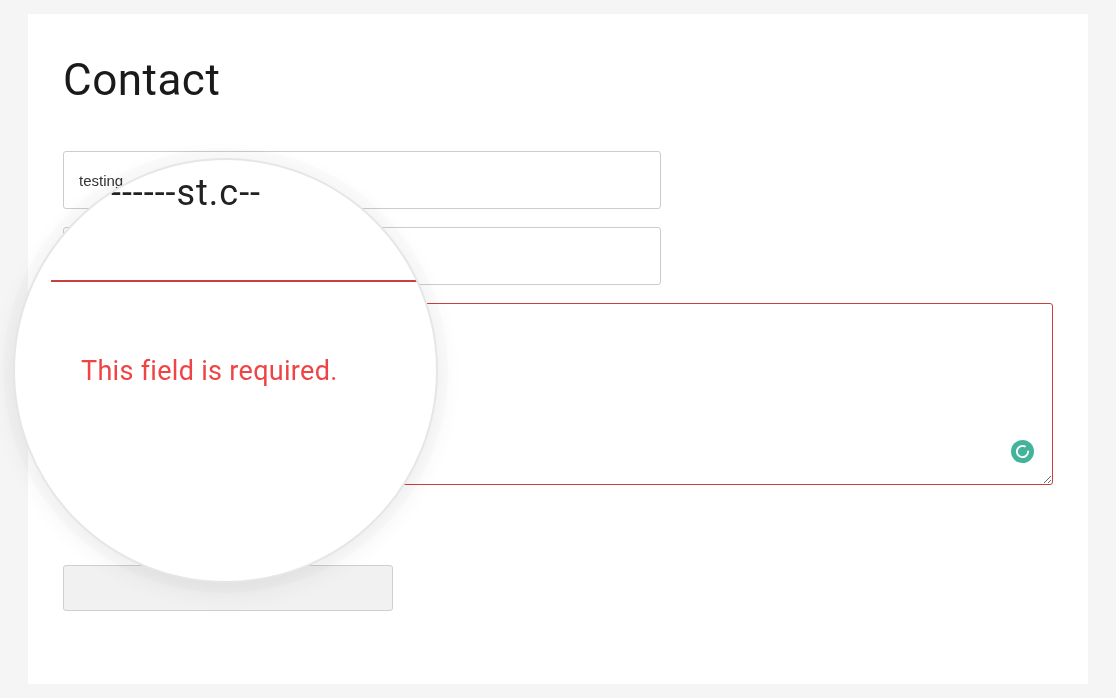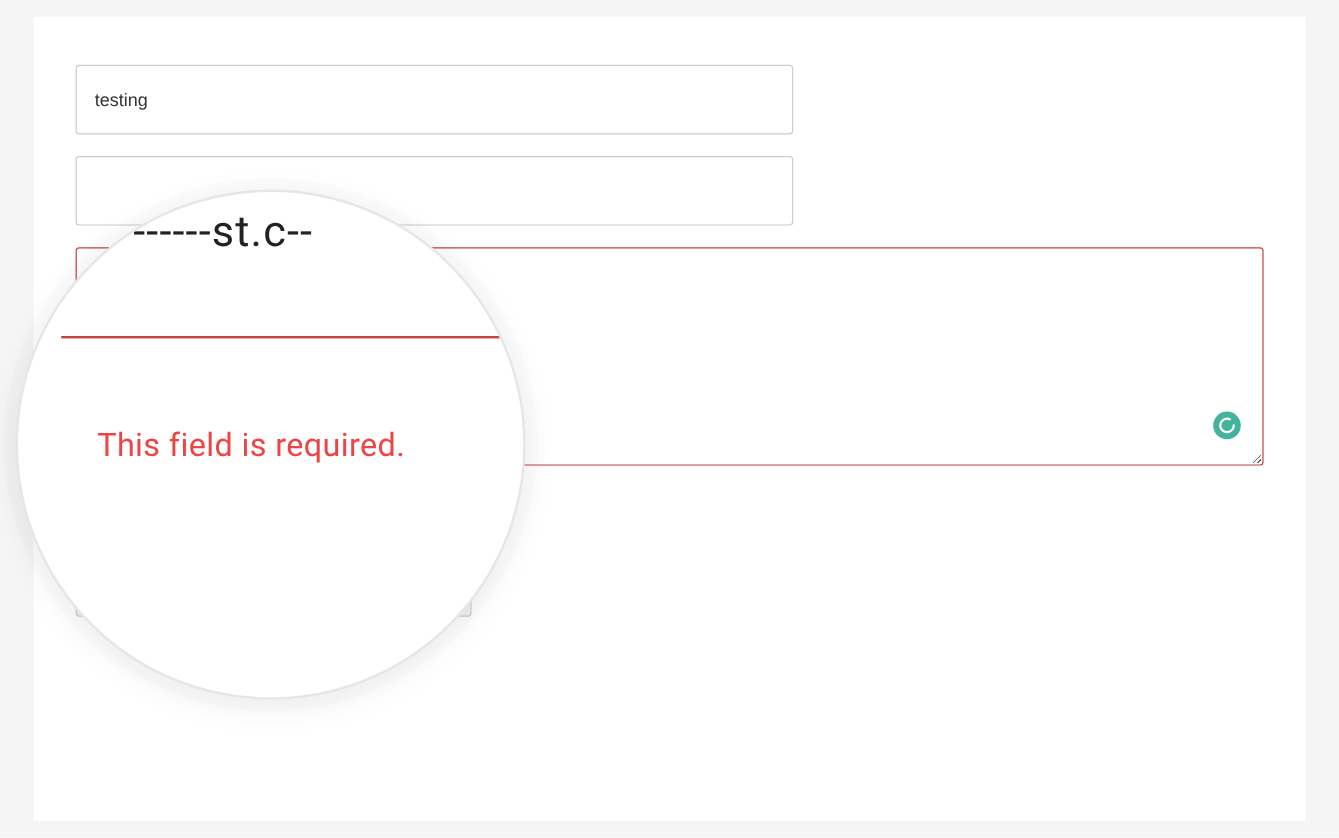--- a/index.html
+++ b/index.html
@@ -149,20 +149,21 @@
       color: #ef4444;
       font-weight: 400;
       letter-spacing: 0.3px;
     }
   </style>
 </head>
 <body>
 
 <div class="card">
 
+  <h1 class="page-title">Contact</h1>
 
   <div>
 
     <input type="text" class="text-input" value="testing" style="">
 
     <input type="text" class="text-input" value="" style="">
 
     <div class="textarea-wrap">
       <textarea class="textarea-input" value="" style=""></textarea>
 

